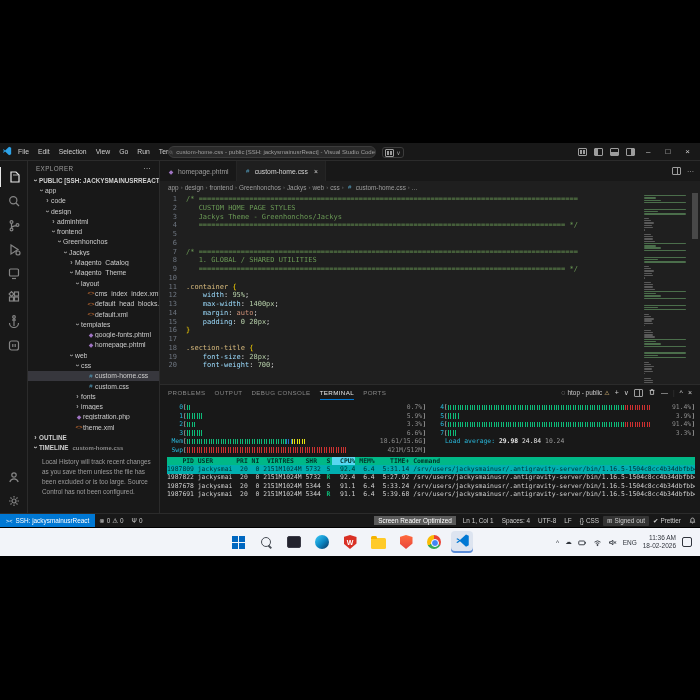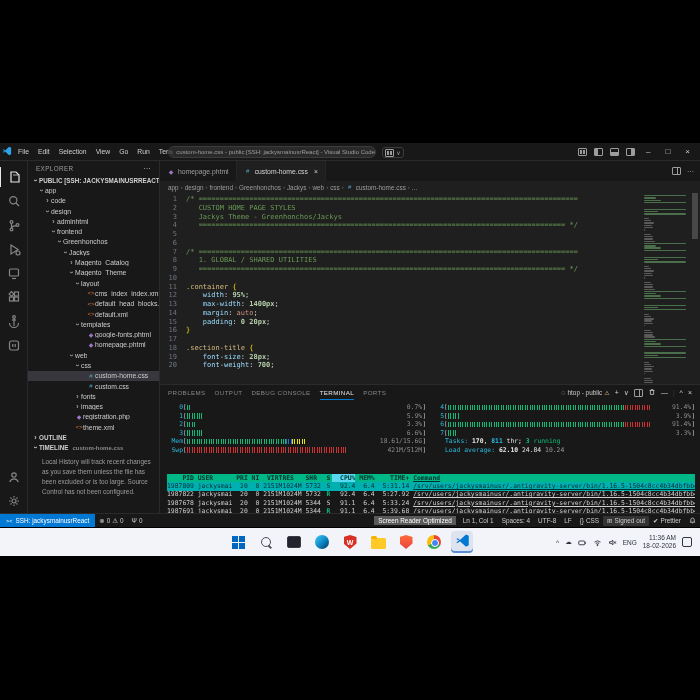--- a/index.html
+++ b/index.html
@@ -80,21 +80,21 @@
     padding-left:8px; gap:2px; color:#9d9d9d; font-size:6.4px; flex:none; white-space:nowrap;}
   .bc-sep { color:#6e6e6e; font-size:6px; }
 
   
   .codearea { flex:1; position:relative; background:#1f1f1f; overflow:hidden; }
   .code-lines { position:absolute; top:2px; left:0; right:58px; font-family:"DejaVu Sans Mono", monospace;
     font-size:7px; line-height:8.75px; }
   .code-line { display:flex; white-space:pre; }
   .ln { width:26px; text-align:right; padding-right:9px; color:#6e7681; flex:none; }
   .cmt{color:#6a9955;} .selx{color:#d7ba7d;} .prop{color:#9cdcfe;}
-  .num{color:#b5cea8;font-weight:bold;} .val{color:#ce9178;} .pun{color:#d4d4d4;} .brace{color:#ffd700;}
+  .num{color:#b5cea8;} .val{color:#ce9178;} .pun{color:#d4d4d4;} .brace{color:#ffd700;}
   .minimap { position:absolute; top:2px; right:12px; width:44px; bottom:0; overflow:hidden; }
   .mm-line { height:1.4px; margin-bottom:0.9px; border-radius:1px; }
   .vscroll { position:absolute; top:0; right:2px; width:6px; height:46px; background:rgba(150,150,150,.35); }
 
   
   .panel { height:129px; background:#181818; border-top:1px solid #2b2b2b;
     display:flex; flex-direction:column; flex:none; }
   .panel-header { height:15px; display:flex; align-items:center; padding:0 8px; flex:none; }
   .ptab { font-size:6.2px; letter-spacing:.4px; color:#868686; margin-right:9px;
     height:100%; display:flex; align-items:center; border-bottom:1px solid transparent; }
@@ -116,34 +116,34 @@
   .br { color:#c8c8c8; flex:none; }
   .mbar { flex:1; display:flex; height:5.5px; align-self:center; overflow:hidden; }
   .mseg { height:100%; background:repeating-linear-gradient(90deg, currentColor 0 1px, transparent 1px 2.4px); }
   .sg-g{color:#0dbc79;} .sg-r{color:#cd3131;} .sg-b{color:#2472c8;} .sg-y{color:#e5e510;}
   .mval { color:#8a8a8a; flex:none; margin-left:2px; }
   .tline { height:8.55px; white-space:pre; overflow:hidden; }
   .cyl{color:#29b8db;} .bw{color:#e5e5e5;font-weight:bold;} .w{color:#e5e5e5;}
   .bc{color:#29b8db;font-weight:bold;} .bg{color:#0dbc79;font-weight:bold;}
   .g{color:#0dbc79;} .dw{color:#9a9a9a;}
 
-  .proc { margin-top:20px; }
+  .proc { margin-top:3px; }
   .prow { display:flex; height:8.2px; white-space:pre; overflow:hidden; align-items:center;}
   .prow.head { background:#00b887; color:#062; }
   .prow.head .pc { color:#01312a; font-weight:bold; }
   .prow.head .pc.sort { background:#57d7f0; }
   .prow.selrow { background:#00afaf; }
   .prow.selrow .pc { color:#003131 !important; }
   .pc { flex:none; overflow:hidden; }
   .c-pid{width:7ch;text-align:right;} .c-user{width:10ch;padding-left:1ch;}
   .c-pri{width:4ch;text-align:right;} .c-ni{width:3ch;text-align:right;}
   .c-virt{width:6ch;text-align:right;color:#4e94ce;} .c-res{width:6ch;text-align:left;color:#4e94ce;}
   .c-shr{width:5ch;text-align:left;} .c-s{width:2ch;text-align:center;}
   .c-cpu{width:6ch;text-align:right;} .c-mem{width:5ch;text-align:right;}
-  .c-time{width:9ch;text-align:right;} .c-cmd{flex:1;padding-left:1ch;color:#d16050;text-decoration:underline;}
+  .c-time{width:9ch;text-align:right;} .c-cmd{flex:1;padding-left:1ch;color:#d16050;}
   .pc { color:#cfcfcf; }
   .c-s.running { color:#0dbc79; font-weight:bold; }
 
   
   .statusbar { height:14px; background:#181818; border-top:1px solid #2b2b2b;
     display:flex; align-items:stretch; font-size:6.4px; color:#cccccc; flex:none; }
   .sb-remote { background:var(--remote-blue,#0078d4); color:#fff; display:flex;
     align-items:center; gap:3px; padding:0 6px; }
   .sb-item { display:flex; align-items:center; gap:2px; padding:0 4px; }
   .sb-left { display:flex; align-items:stretch; }
@@ -709,22 +709,21 @@
                   </div>
                   <div class="meter">
                     <span class="mlab">7</span>
                     <span class="br">[</span>
                     <span class="mbar">
                       <span class="mseg sg-g" style="width: 4%;"></span>
                     </span>
                     <span class="mval">3.3%</span>
                     <span class="br">]</span>
                   </div>
-                  <div class="tline" style="padding-left: 9px;"><span class="cyl">Tasks: </span><span class="bw">170</span><span class="w">, </span><span class="bc">811</span><span class="w"> thr; </span><span class="bg">3</span><span class="g"> running</span></div>
-                  <div class="tline" style="padding-left: 9px;"><span class="cyl">Load average: </span><span class="bw">62.10 </span><span class="w">24.84 </span><span class="dw">10.24</span></div>
+                  <div class="tline" style="padding-left: 9px;"><span class="cyl">Load average: </span><span class="bw">29.98 </span><span class="w">24.84 </span><span class="dw">10.24</span></div>
                 </div>
             </div>
             <div class="proc" id="proc">
                 <div class="prow head"><span class="pc c-pid">PID</span><span class="pc c-user">USER</span><span class="pc c-pri">PRI</span><span class="pc c-ni">NI</span><span class="pc c-virt">VIRT</span><span class="pc c-res">RES</span><span class="pc c-shr">SHR</span><span class="pc c-s">S</span><span class="pc c-cpu sort">CPU%</span><span class="pc c-mem">MEM%</span><span class="pc c-time">TIME+</span><span class="pc c-cmd">Command</span></div>
                 <div class="prow selrow"><span class="pc c-pid">1987809</span><span class="pc c-user">jackysmai</span><span class="pc c-pri">20</span><span class="pc c-ni">0</span><span class="pc c-virt">2151M</span><span class="pc c-res">1024M</span><span class="pc c-shr">5732</span><span class="pc c-s">S</span><span class="pc c-cpu">92.4</span><span class="pc c-mem">6.4</span><span class="pc c-time">5:31.14</span><span class="pc c-cmd">/srv/users/jackysmainusr/.antigravity-server/bin/1.16.5-1504c8cc4b34dbfbb4a97ebe954b3da2b563451</span></div>
                 <div class="prow"><span class="pc c-pid">1987822</span><span class="pc c-user">jackysmai</span><span class="pc c-pri">20</span><span class="pc c-ni">0</span><span class="pc c-virt">2151M</span><span class="pc c-res">1024M</span><span class="pc c-shr">5732</span><span class="pc c-s running">R</span><span class="pc c-cpu">92.4</span><span class="pc c-mem">6.4</span><span class="pc c-time">5:27.92</span><span class="pc c-cmd">/srv/users/jackysmainusr/.antigravity-server/bin/1.16.5-1504c8cc4b34dbfbb4a97ebe954b3da2b563451</span></div>
                 <div class="prow"><span class="pc c-pid">1987678</span><span class="pc c-user">jackysmai</span><span class="pc c-pri">20</span><span class="pc c-ni">0</span><span class="pc c-virt">2151M</span><span class="pc c-res">1024M</span><span class="pc c-shr">5344</span><span class="pc c-s">S</span><span class="pc c-cpu">91.1</span><span class="pc c-mem">6.4</span><span class="pc c-time">5:33.24</span><span class="pc c-cmd">/srv/users/jackysmainusr/.antigravity-server/bin/1.16.5-1504c8cc4b34dbfbb4a97ebe954b3da2b563451</span></div>
                 <div class="prow"><span class="pc c-pid">1987691</span><span class="pc c-user">jackysmai</span><span class="pc c-pri">20</span><span class="pc c-ni">0</span><span class="pc c-virt">2151M</span><span class="pc c-res">1024M</span><span class="pc c-shr">5344</span><span class="pc c-s running">R</span><span class="pc c-cpu">91.1</span><span class="pc c-mem">6.4</span><span class="pc c-time">5:39.68</span><span class="pc c-cmd">/srv/users/jackysmainusr/.antigravity-server/bin/1.16.5-1504c8cc4b34dbfbb4a97ebe954b3da2b563451</span></div>
               </div>
 

